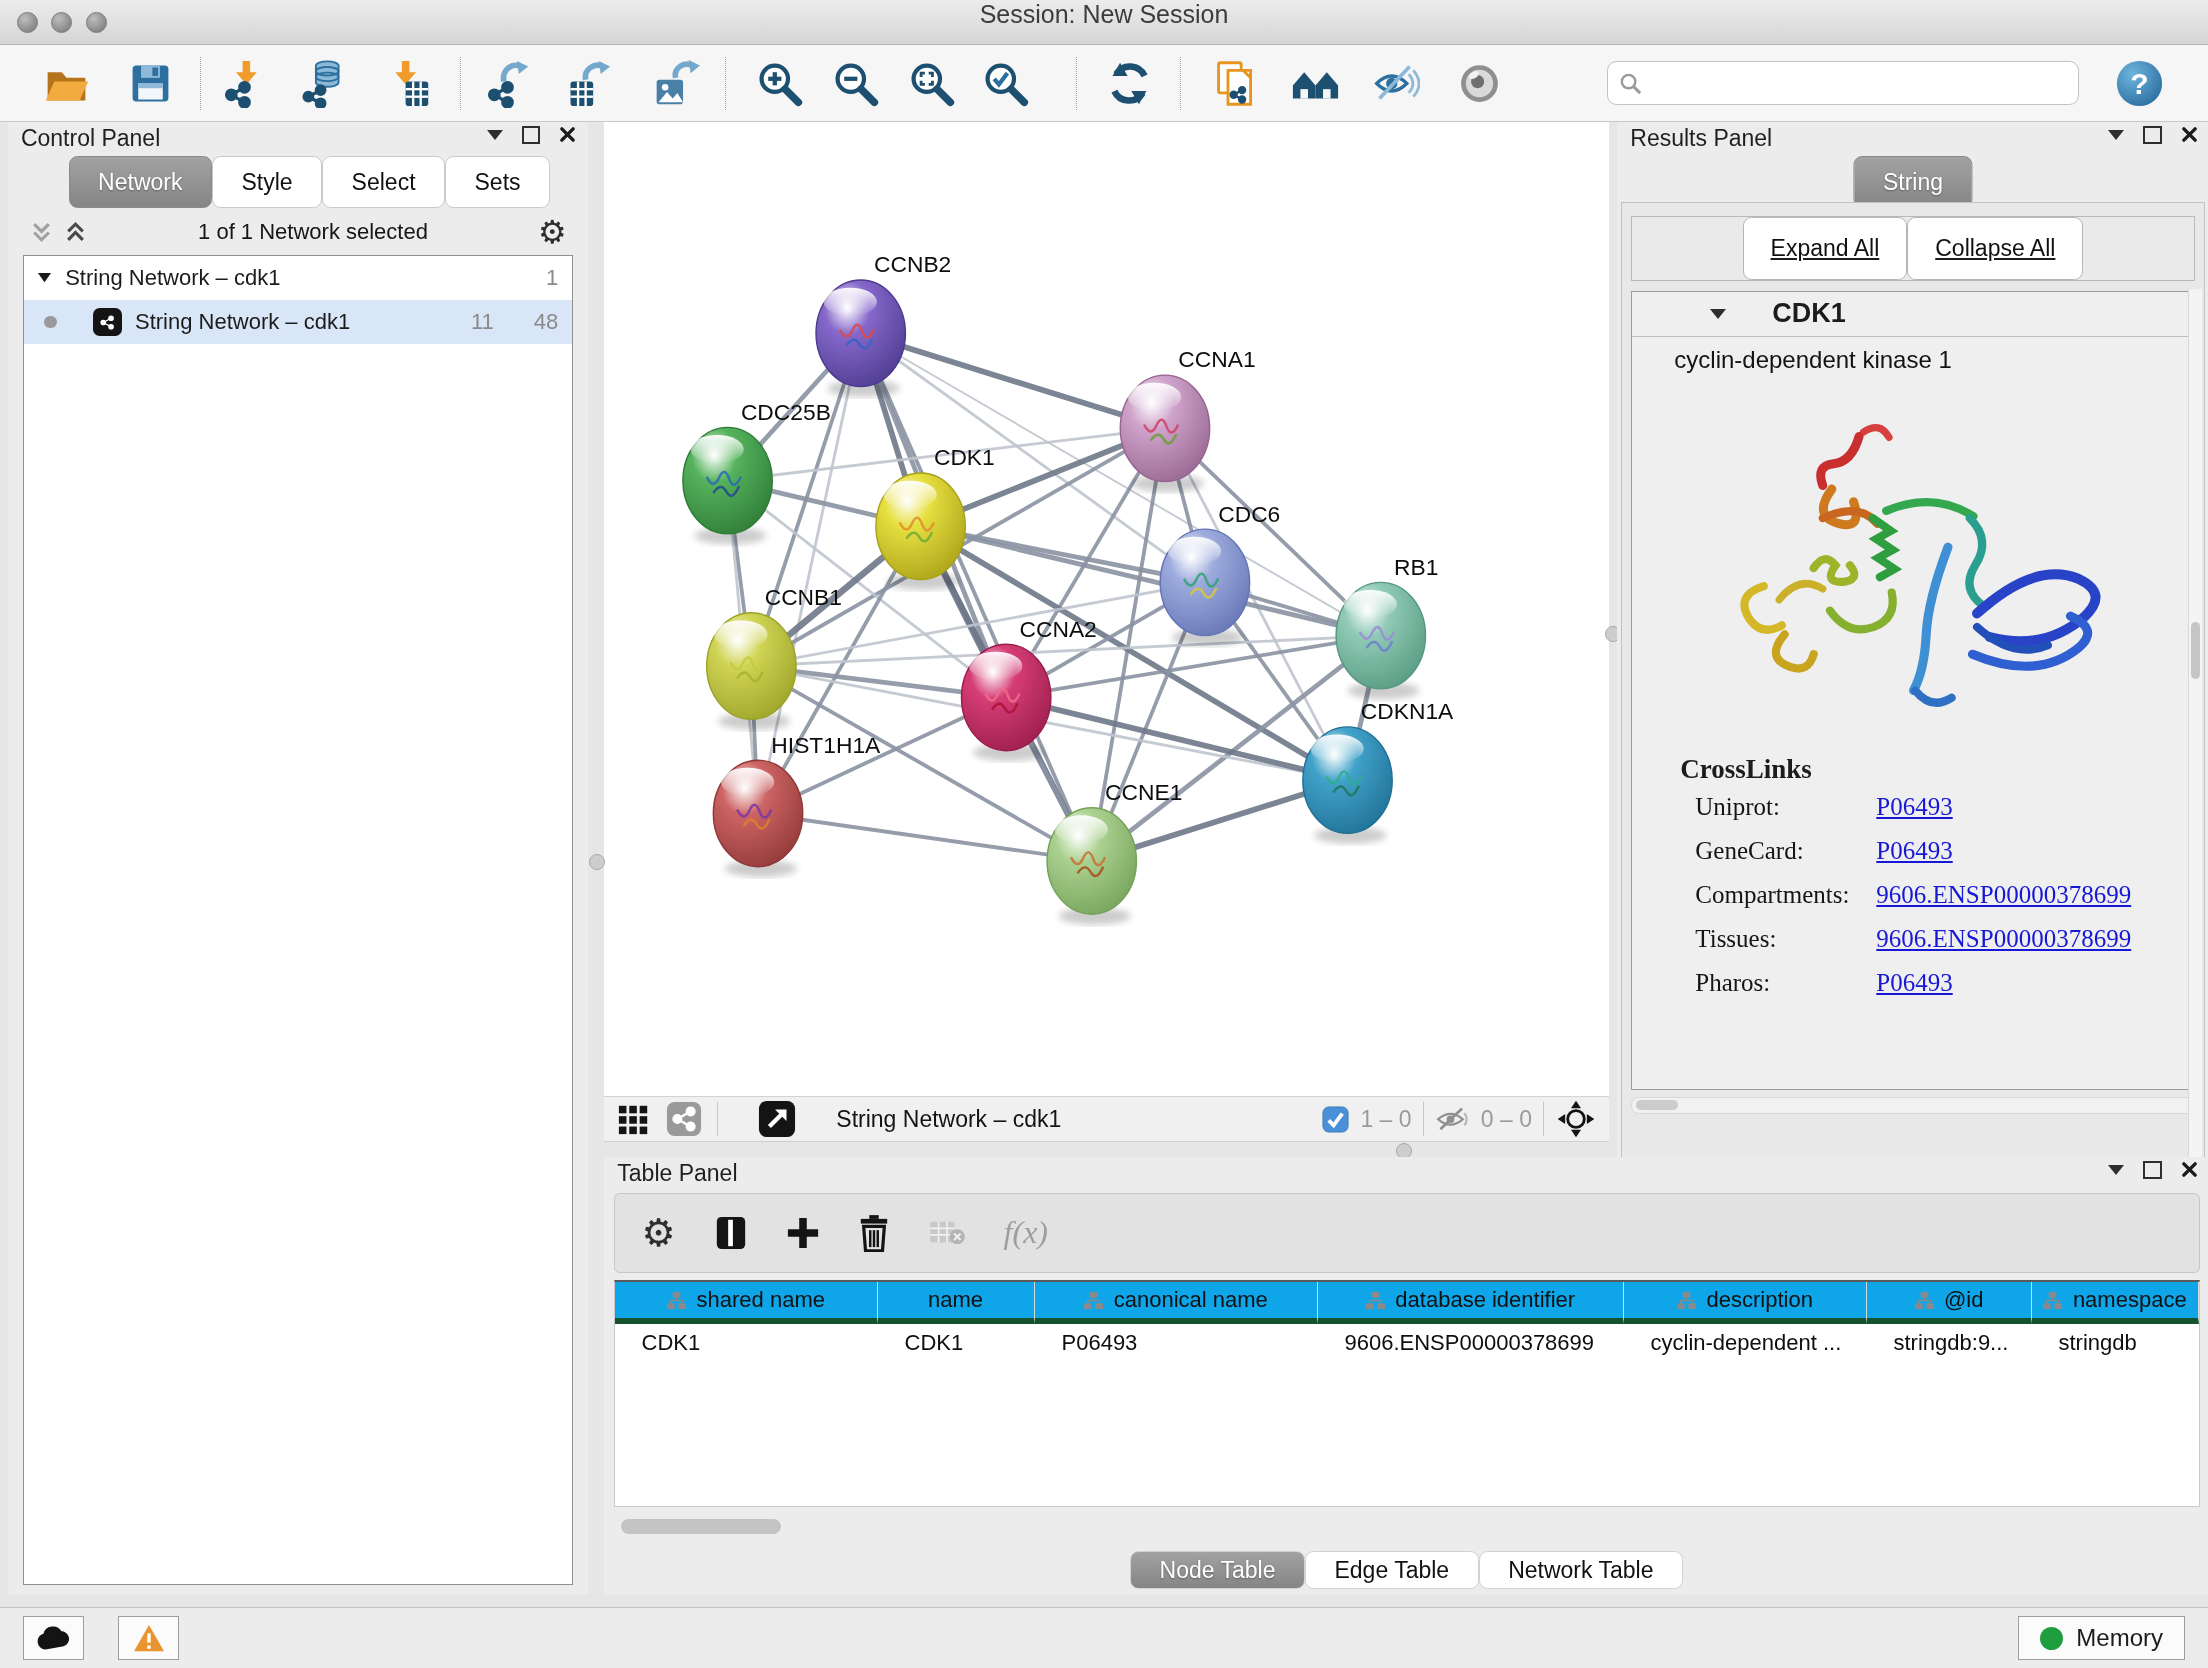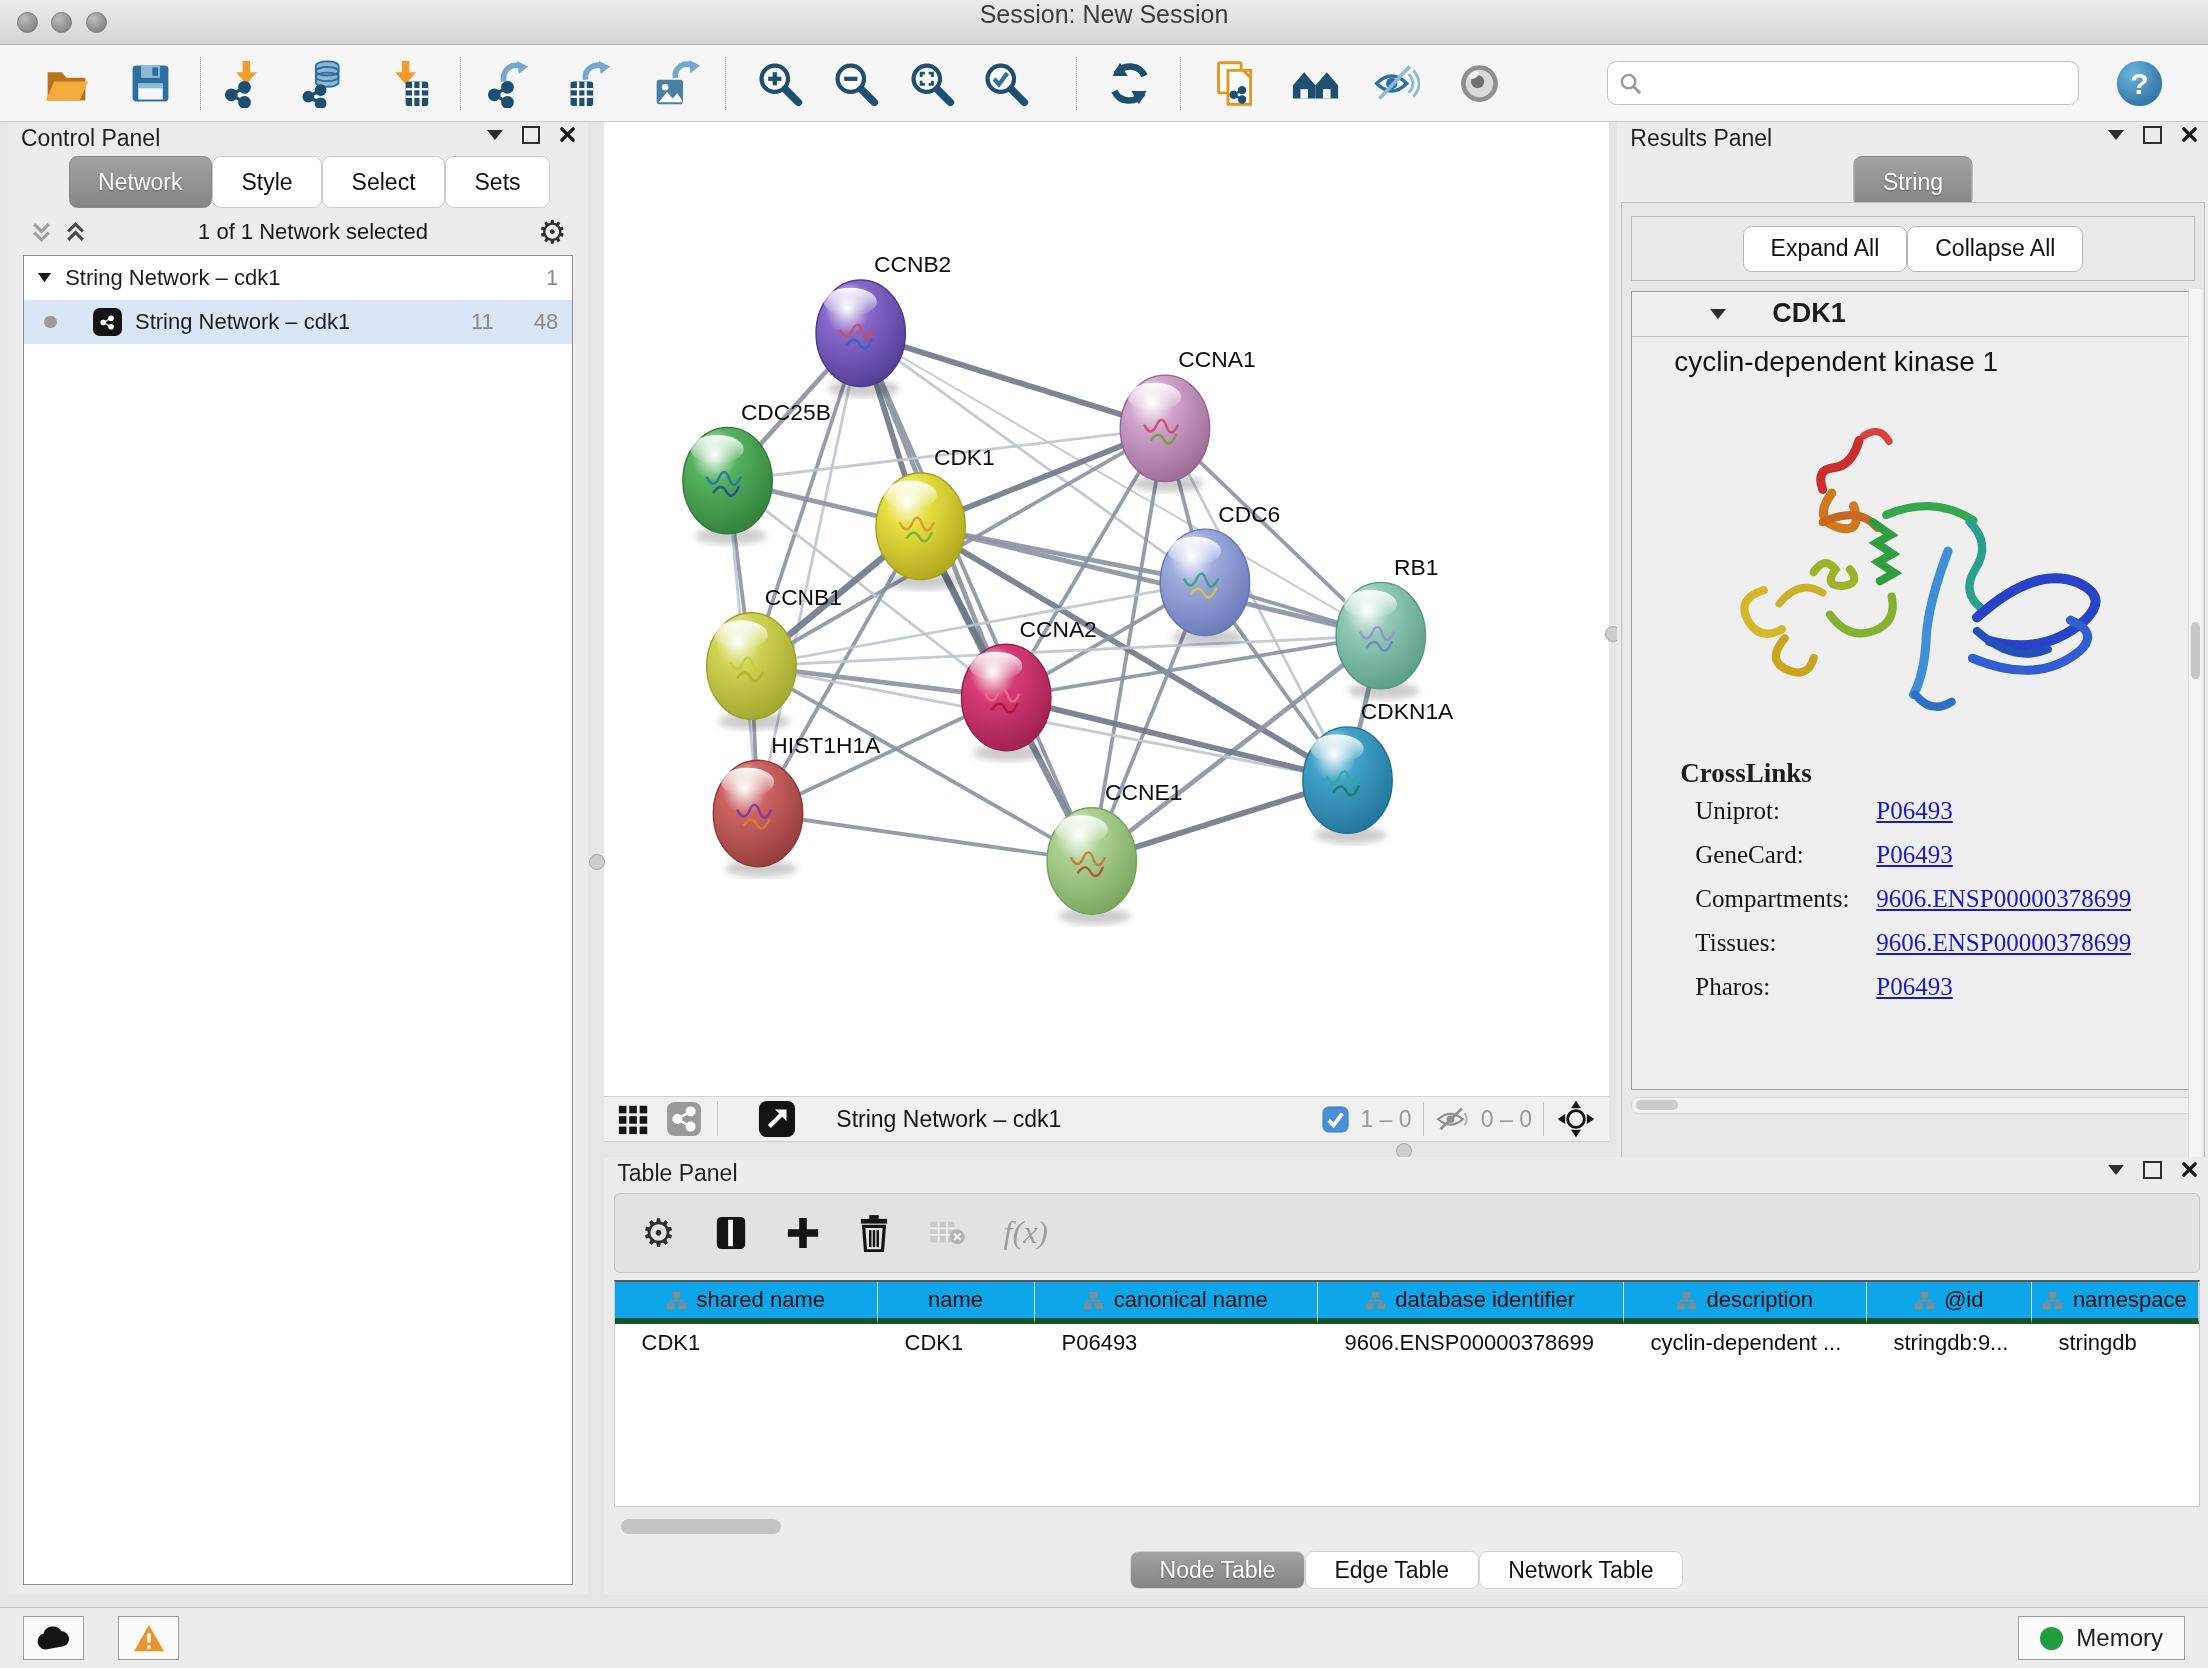--- a/index.html
+++ b/index.html
@@ -55,29 +55,29 @@
   .nb-title{margin-left:25px;color:#141414;}
   .nb-right{margin-left:auto;display:flex;align-items:center;gap:11.4px;color:#9a9a9a;font-size:23px;}
   .splitter-dot{position:absolute;width:14.3px;height:14.3px;border-radius:50%;
     background:#cdcdcd;border:1px solid #a8a8a8;}
   
   .results-panel{position:absolute;left:1617px;top:122px;width:592px;height:1472px;background:#ececec;}
   .rp-tab{position:absolute;left:50%;transform:translateX(-50%);top:34px;}
   .rp-content{position:absolute;left:3.8px;right:3.8px;top:80px;bottom:3.8px;background:#e8e8e8;
     border:1px solid #c2c2c2;box-sizing:border-box;}
   .rp-box1{margin:13.3px 9.5px 0;height:63px;border:1px solid #b9b9b9;background:#eaeaea;
-    display:flex;align-items:center;justify-content:center;}
+    display:flex;justify-content:center;text-decoration:underline;}
   .rp-btn{background:#fff;border:1px solid #b5b5b5;border-radius:8.6px;font-size:23px;
     padding:8.6px 27px;color:#111;}
   .rp-card{margin:9.5px 9.5px 0;height:799px;border:1.9px solid #9c9c9c;background:#efefef;
     box-sizing:border-box;overflow:hidden;}
   .card-header{height:44px;border-bottom:1px solid #c0c0c0;display:flex;align-items:center;}
   .card-header .tri-down{margin-left:78px;}
   .gene-symbol{font-weight:bold;font-size:27px;margin-left:46px;}
-  .gene-desc{padding:9.5px 0 0 42px;font-size:28px;color:#131313;}
+  .gene-desc{padding:9.5px 0 0 42px;font-size:24px;color:#131313;}
   .protein-wrap{display:flex;justify-content:center;margin-top:7.6px;}
   .crosslinks{font-family:"Liberation Serif","DejaVu Serif",serif;margin-top:9.5px;}
   .cl-title{font-weight:bold;font-size:27px;padding-left:48px;}
   .cl-row{display:flex;align-items:center;height:44px;font-size:25px;}
   .cl-label{width:181px;padding-left:63px;color:#141414;}
   .cl-link{color:#1717d6;text-decoration:underline;}
   .rp-hstrip{margin:7.6px 9.5px 0;height:15px;background:#f1f1f1;border:1px solid #d8d8d8;
     border-radius:7.6px;position:relative;}
   .rp-hstrip .handle{position:absolute;left:3.8px;top:1.9px;width:42px;height:9.5px;border-radius:4.8px;background:#cccccc;}
   .rp-vscroll{position:absolute;right:1.9px;top:86px;bottom:5.7px;width:13.3px;background:#f4f4f4;

